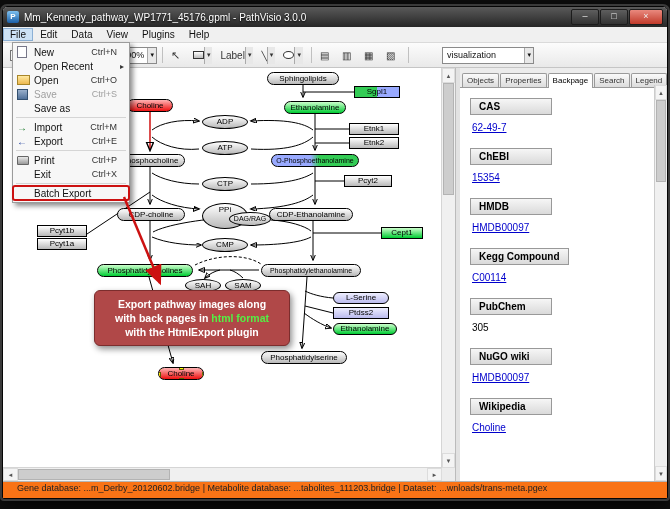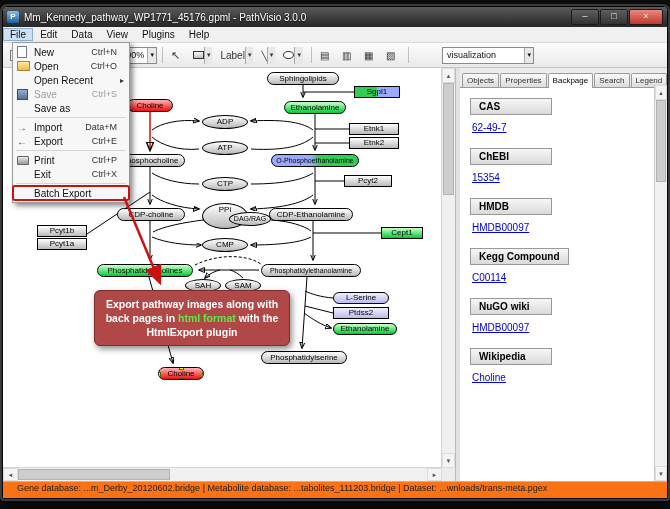--- a/index.html
+++ b/index.html
@@ -60,21 +60,21 @@
   .fill-gray{background:linear-gradient(#ffffff,#b9b9b9);}
   .fill-green{background:linear-gradient(#ccffcc,#00cc33);}
   .fill-red{background:linear-gradient(#ffb3b3,#ee1111);}
   .fill-lavender{background:linear-gradient(#eeeeff,#bbbbee);}
   .fill-split-green-blue{background:linear-gradient(90deg,#33cc55 0 50%,#99aaff 50% 100%);}
   .fill-split-blue-green{background:linear-gradient(90deg,#99aaff 0 45%,#33cc55 55% 100%);}
   .handle{position:absolute;width:5px;height:5px;background:#ffff00;border:1px solid #5c5c00;box-sizing:border-box;z-index:6;}
 
   .callout{position:absolute;left:91px;top:222px;width:196px;min-height:54px;background:#b04848;border:1px solid #7c2d2d;
     border-radius:6px;box-shadow:2px 3px 6px rgba(0,0,0,.45);color:#fff;font-size:10.5px;font-weight:bold;text-align:center;
-    padding:6px 6px;box-sizing:border-box;z-index:20;line-height:14px;}
+    padding:6px 18px;box-sizing:border-box;z-index:20;line-height:14px;}
 
   
   .vscroll{position:absolute;top:0;right:0;bottom:13px;width:13px;background:#f0f0f0;border-left:1px solid #d5d5d5;z-index:30;display:flex;flex-direction:column;}
   .hscroll{position:absolute;left:0;right:13px;bottom:0;height:13px;background:#f0f0f0;border-top:1px solid #d5d5d5;z-index:30;display:flex;}
   .corner{position:absolute;right:0;bottom:0;width:13px;height:13px;background:#ececec;z-index:30;}
   .sarrow{flex:0 0 13px;font-size:6px;color:#555;display:flex;align-items:center;justify-content:center;background:#f4f4f4;border:1px solid #dcdcdc;cursor:pointer;}
   .a-up::before{content:"▲";} .a-down::before{content:"▼";} .a-left::before{content:"◄";} .a-right::before{content:"►";}
   .vthumb{flex:0 0 110px;background:#cdcdcd;border:1px solid #b3b3b3;margin:0 1px;cursor:pointer;}
   .hthumb{flex:0 0 150px;background:#cdcdcd;border:1px solid #b3b3b3;margin:1px 0;cursor:pointer;}
   .sfill{flex:1;}
@@ -312,20 +312,21 @@
             <div class="tab active">Backpage</div>
             <div class="tab">Search</div>
             <div class="tab">Legend</div>
           </div>
         <div class="sidecontent">
           <div>
               <div class="ref-section"><div class="ref-db">CAS</div><div class="ref-id link">62-49-7</div></div>
               <div class="ref-section"><div class="ref-db">ChEBI</div><div class="ref-id link">15354</div></div>
               <div class="ref-section"><div class="ref-db">HMDB</div><div class="ref-id link">HMDB00097</div></div>
               <div class="ref-section"><div class="ref-db">Kegg Compound</div><div class="ref-id link">C00114</div></div>
+              <div class="ref-section"><div class="ref-db">PubChem</div><div class="ref-id">305</div></div>
               <div class="ref-section"><div class="ref-db">NuGO wiki</div><div class="ref-id link">HMDB00097</div></div>
               <div class="ref-section"><div class="ref-db">Wikipedia</div><div class="ref-id link">Choline</div></div>
             </div>
 
         </div>
         <div class="sidescroll">
           <div class="sarrow a-up"></div>
           <div class="vthumb"></div>
           <div class="sfill"></div>
           <div class="sarrow a-down"></div>
@@ -337,48 +338,48 @@
   </div>
 
   <div class="filemenu">
       <div class="mi">
         <span class="mi-icon new-document-icon"></span>
         <span class="mi-label">New</span>
         <span class="mi-short">Ctrl+N</span>
         <span class="mi-arrow"></span>
       </div>
       <div class="mi">
-        <span class="mi-icon open-folder-icon"></span>
-        <span class="mi-label">Open</span>
-        <span class="mi-short">Ctrl+O</span>
-        <span class="mi-arrow"></span>
-      </div>
-      <div class="mi">
         <span class="mi-icon "></span>
         <span class="mi-label">Open Recent</span>
         <span class="mi-short"></span>
         <span class="mi-arrow">▸</span>
       </div>
+      <div class="mi">
+        <span class="mi-icon open-folder-icon"></span>
+        <span class="mi-label">Open</span>
+        <span class="mi-short">Ctrl+O</span>
+        <span class="mi-arrow"></span>
+      </div>
       <div class="mi disabled">
         <span class="mi-icon save-icon"></span>
         <span class="mi-label">Save</span>
         <span class="mi-short">Ctrl+S</span>
         <span class="mi-arrow"></span>
       </div>
       <div class="mi">
         <span class="mi-icon "></span>
         <span class="mi-label">Save as</span>
         <span class="mi-short"></span>
         <span class="mi-arrow"></span>
       </div>
       <div class="mi-sep"></div>
       <div class="mi">
         <span class="mi-icon import-icon"></span>
         <span class="mi-label">Import</span>
-        <span class="mi-short">Data+M</span>
+        <span class="mi-short">Ctrl+M</span>
         <span class="mi-arrow"></span>
       </div>
       <div class="mi">
         <span class="mi-icon export-icon"></span>
         <span class="mi-label">Export</span>
         <span class="mi-short">Ctrl+E</span>
         <span class="mi-arrow"></span>
       </div>
       <div class="mi-sep"></div>
       <div class="mi">

